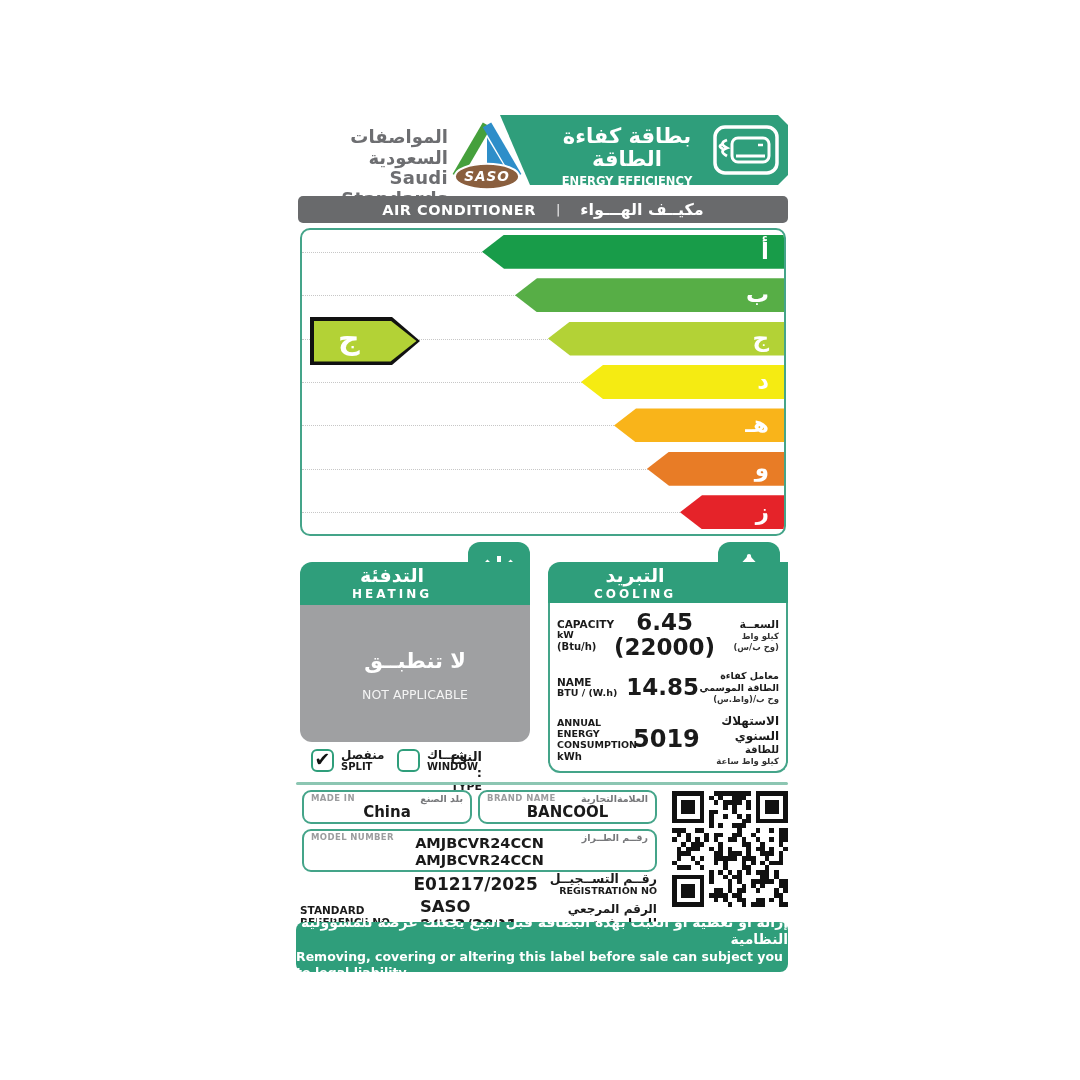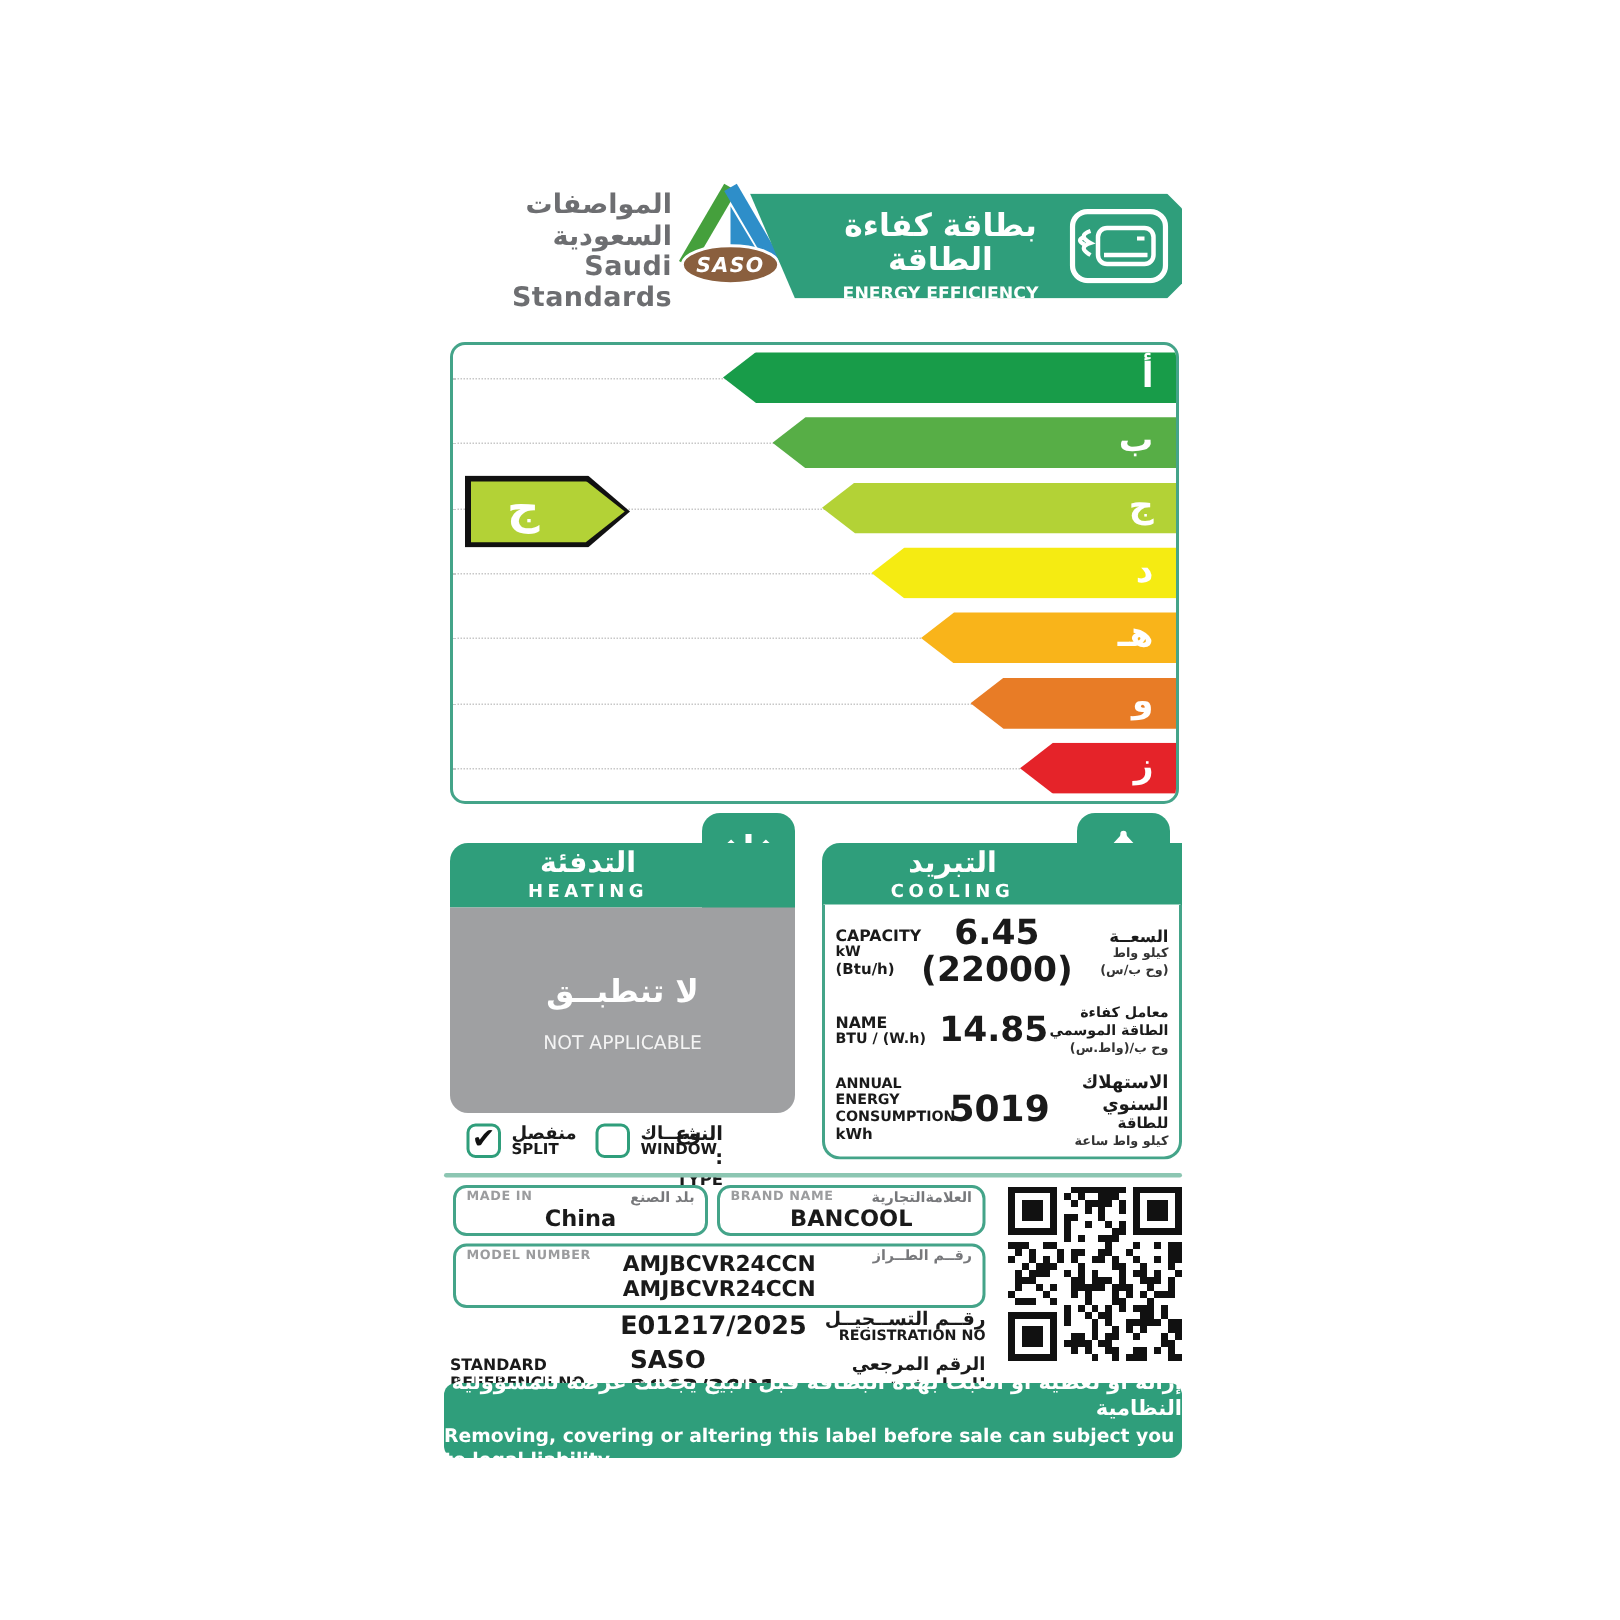--- a/index.html
+++ b/index.html
@@ -5,21 +5,21 @@
   html,body{margin:0;padding:0;background:#fff;}
   .canvas{position:relative;width:1080px;height:1080px;background:#fff;overflow:hidden;
           font-family:"DejaVu Sans",sans-serif;color:#1a1a1a;}
   .abs{position:absolute;}
 
   
   .org-block{left:286px;top:127px;width:162px;text-align:right;color:#6d6e71;line-height:1.15;}
   .org-ar{font-size:18px;font-weight:bold;display:block;}
   .org-en{font-size:18px;font-weight:bold;letter-spacing:.3px;display:block;color:#6d6e71;}
   .saso-logo{left:450px;top:121px;width:74px;height:72px;}
-  .banner{left:500px;top:129px;width:288px;height:70px;background:#2f9e7b;
+  .banner{left:500px;top:115px;width:288px;height:70px;background:#2f9e7b;
           clip-path:polygon(0 0,calc(100% - 10px) 0,100% 10px,100% calc(100% - 10px),calc(100% - 10px) 100%,30px 100%);}
   .banner-text{position:absolute;left:52px;top:10px;width:150px;text-align:center;color:#fff;line-height:1.1;}
   .banner-ar{font-size:21px;font-weight:bold;display:block;}
   .banner-en{font-size:11.5px;font-weight:bold;display:block;margin-top:4px;}
   .ac-icon{position:absolute;right:9px;top:10px;width:66px;height:50px;}
 
   
   .product-bar{left:298px;top:196px;width:490px;height:27px;background:#696a6c;border-radius:5px;
                display:flex;align-items:center;justify-content:center;gap:20px;color:#fff;}
   .pb-en{font-size:14.5px;font-weight:bold;letter-spacing:.5px;}
@@ -138,20 +138,25 @@
     <svg class="ac-icon" viewBox="0 0 66 50">
       <rect x="2" y="2" width="62" height="46" rx="10" fill="none" stroke="#fff" stroke-width="3.5"></rect>
       <rect x="19" y="13" width="37" height="24" rx="6" fill="none" stroke="#fff" stroke-width="3"></rect>
       <line x1="23" y1="31" x2="52" y2="31" stroke="#fff" stroke-width="3"></line>
       <line x1="45" y1="20" x2="50" y2="20" stroke="#fff" stroke-width="2.6"></line>
       <path d="M14,15 q-9,3 0,8 q-9,3 0,8" fill="none" stroke="#fff" stroke-width="2.8"></path>
       <path d="M10,19 q-6,2 0,5" fill="none" stroke="#fff" stroke-width="2.8"></path>
     </svg>
   </div>
 
+  <div class="abs product-bar">
+    <span class="pb-en">AIR CONDITIONER</span>
+    <span class="pb-sep">|</span>
+    <span class="pb-ar" dir="rtl">مكيــف الهـــواء</span>
+  </div>
 
   <div class="abs rating-box">
     <div class="rating-rows">
       <div class="rating-row">
           <div class="dotline"></div>
         <div class="arrow" style="width: 302px; background: rgb(24, 156, 73);">
             <span class="glyph">أ</span>
           </div>
         </div>
       <div class="rating-row">

